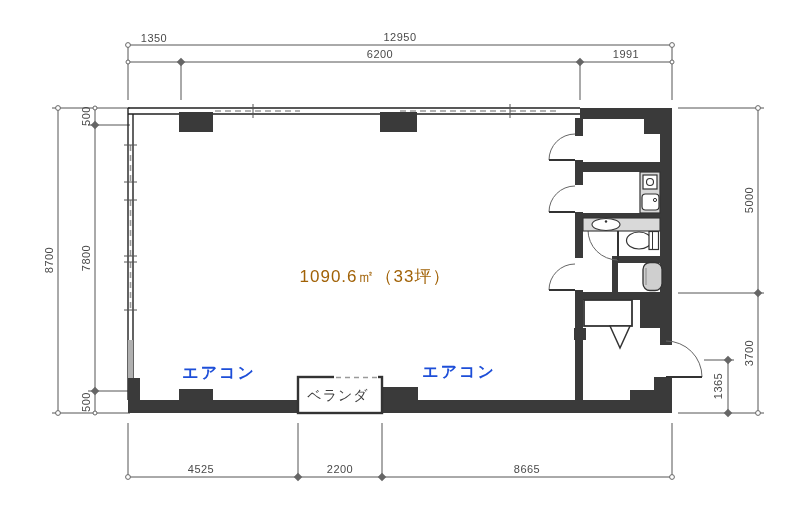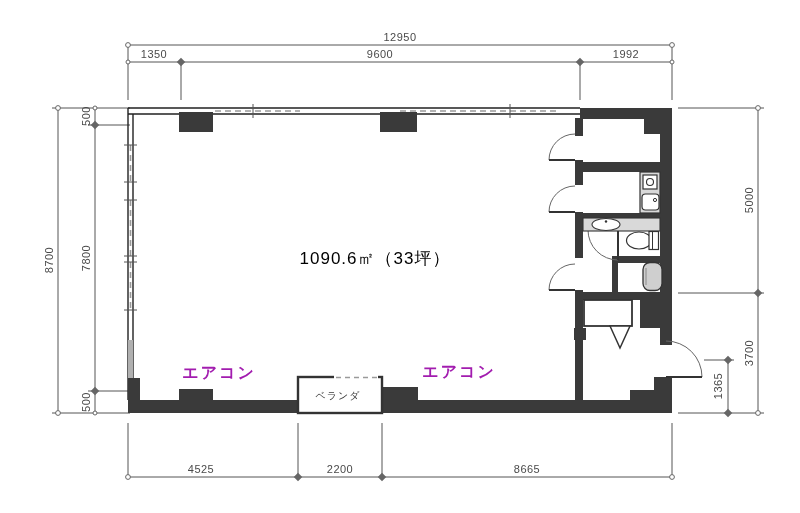--- a/index.html
+++ b/index.html
@@ -5,25 +5,25 @@
   html,body{margin:0;padding:0;background:#ffffff;}
   #stage{
     position:relative;width:800px;height:513px;background:#ffffff;overflow:hidden;
     font-family:"Liberation Sans","DejaVu Sans",sans-serif;
     padding-left:15px;
   }
   #drawing{position:absolute;left:0;top:0;}
   .lbl{position:absolute;color:#4a4a4a;font-size:11px;white-space:nowrap;
        transform:translate(-50%,-50%);letter-spacing:.5px;}
   .lbl.v{transform:translate(-50%,-50%) rotate(-90deg);}
-  .area-lbl{position:absolute;color:#000000;font-size:17px;white-space:nowrap;
-       transform:translate(-50%,-50%);letter-spacing:1px;}
-  .aircon-lbl{position:absolute;color:#a21caf;font-size:16px;font-weight:600;
+  .area-lbl{position:absolute;color:#a16207;font-size:17px;white-space:nowrap;
+       transform:translate(-50%,-50%);letter-spacing:1px;margin-top:18px;}
+  .aircon-lbl{position:absolute;color:#1d4ed8;font-size:16px;font-weight:600;
        white-space:nowrap;transform:translate(-50%,-50%);letter-spacing:2px;}
-  .veranda-lbl{position:absolute;color:#3c3c3c;font-size:10px;white-space:nowrap;
+  .veranda-lbl{position:absolute;color:#3c3c3c;font-size:14px;white-space:nowrap;
        transform:translate(-50%,-50%);letter-spacing:1px;}
 </style>
 </head>
 <body>
 
 <div id="stage">
 
   <svg id="drawing" width="800" height="513" viewBox="0 0 800 513">
 
     <g stroke="#555" stroke-width="1" fill="none">
@@ -170,23 +170,23 @@
       <polygon points="610,326 620,348 630,326" fill="#fff" stroke="#333" stroke-width="1.5"></polygon>
     </g>
     <g>
       <rect x="298" y="377" width="84" height="36" fill="#fff" stroke="#333" stroke-width="2.4"></rect>
       <rect x="334" y="374.5" width="44" height="5" fill="#fff"></rect>
       <path d="M336,377.5 H378" stroke="#9a9a9a" stroke-width="1.6" stroke-dasharray="5 4"></path>
     </g>
   </svg>
 
   <div class="lbl" style="left:400px;top:37px">12950</div>
-  <div class="lbl" style="left:154px;top:54px">1350</div>
-  <div class="lbl" style="left:380px;top:54px">9600</div>
-  <div class="lbl" style="left:626px;top:54px">1992</div>
+  <div class="lbl" style="left:154px;top:38px">1350</div>
+  <div class="lbl" style="left:380px;top:54px">6200</div>
+  <div class="lbl" style="left:626px;top:54px">1991</div>
 
   <div class="lbl v" style="left:49px;top:260px">8700</div>
   <div class="lbl v" style="left:86px;top:116px">500</div>
   <div class="lbl v" style="left:86px;top:258px">7800</div>
   <div class="lbl v" style="left:86px;top:402px">500</div>
 
   <div class="lbl v" style="left:749px;top:200px">5000</div>
   <div class="lbl v" style="left:749px;top:353px">3700</div>
   <div class="lbl v" style="left:718px;top:386px">1365</div>
 

